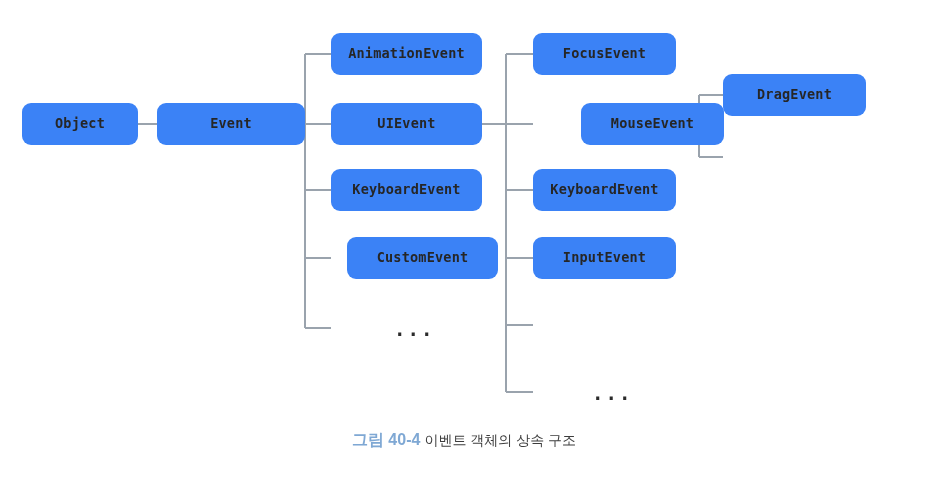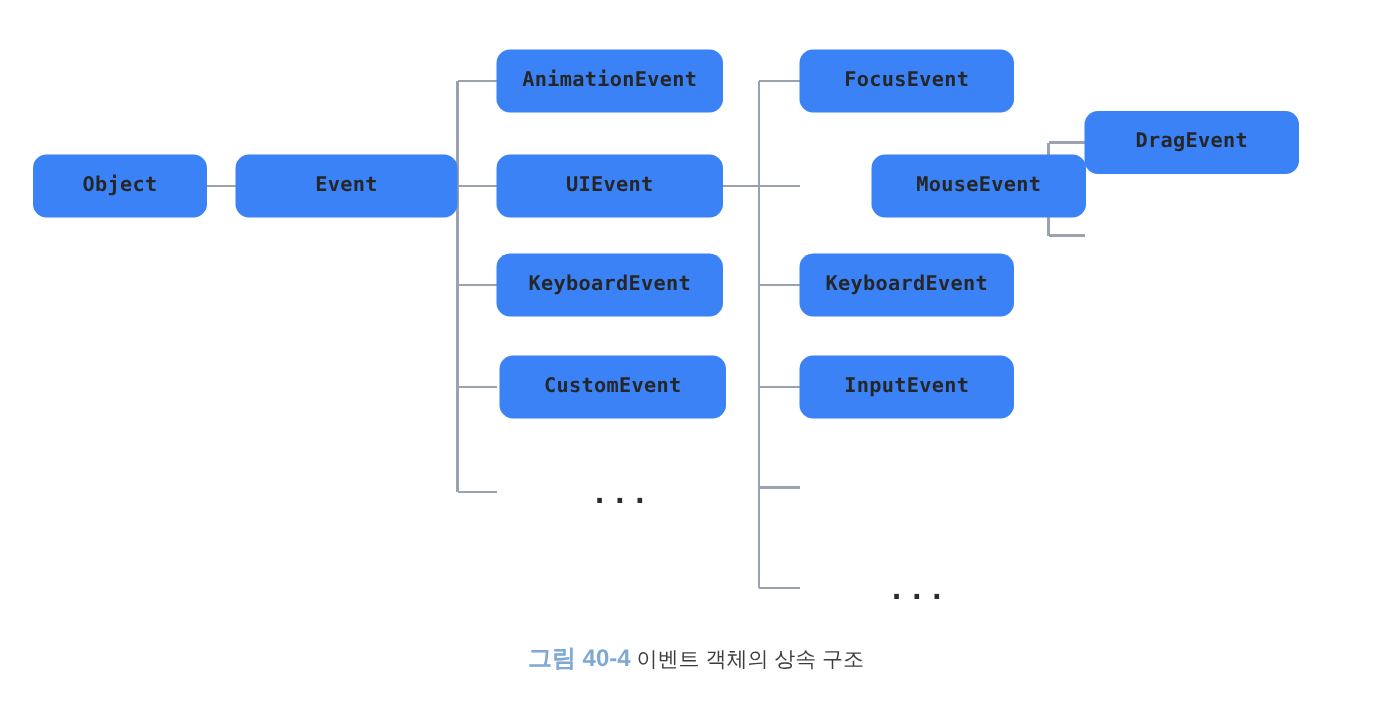--- a/index.html
+++ b/index.html
@@ -126,21 +126,21 @@
   </div>
 
   <div class="node-box" style="left:331px; top:103px; width:151px; height:42px;">
     <span class="node-label">UIEvent</span>
   </div>
 
   <div class="node-box" style="left:331px; top:169px; width:151px; height:42px;">
     <span class="node-label">KeyboardEvent</span>
   </div>
 
-  <div class="node-box" style="left:333px; top:237px; width:151px; height:42px;">
+  <div class="node-box" style="left:347px; top:237px; width:151px; height:42px;">
     <span class="node-label">CustomEvent</span>
   </div>
 
   <div class="ellipsis-node" style="left:394px; top:320px;">...</div>
 
   <div class="node-box" style="left:533px; top:33px; width:143px; height:42px;">
     <span class="node-label">FocusEvent</span>
   </div>
 
   <div class="node-box" style="left:533px; top:103px; width:143px; height:42px;margin-left:48px;">

